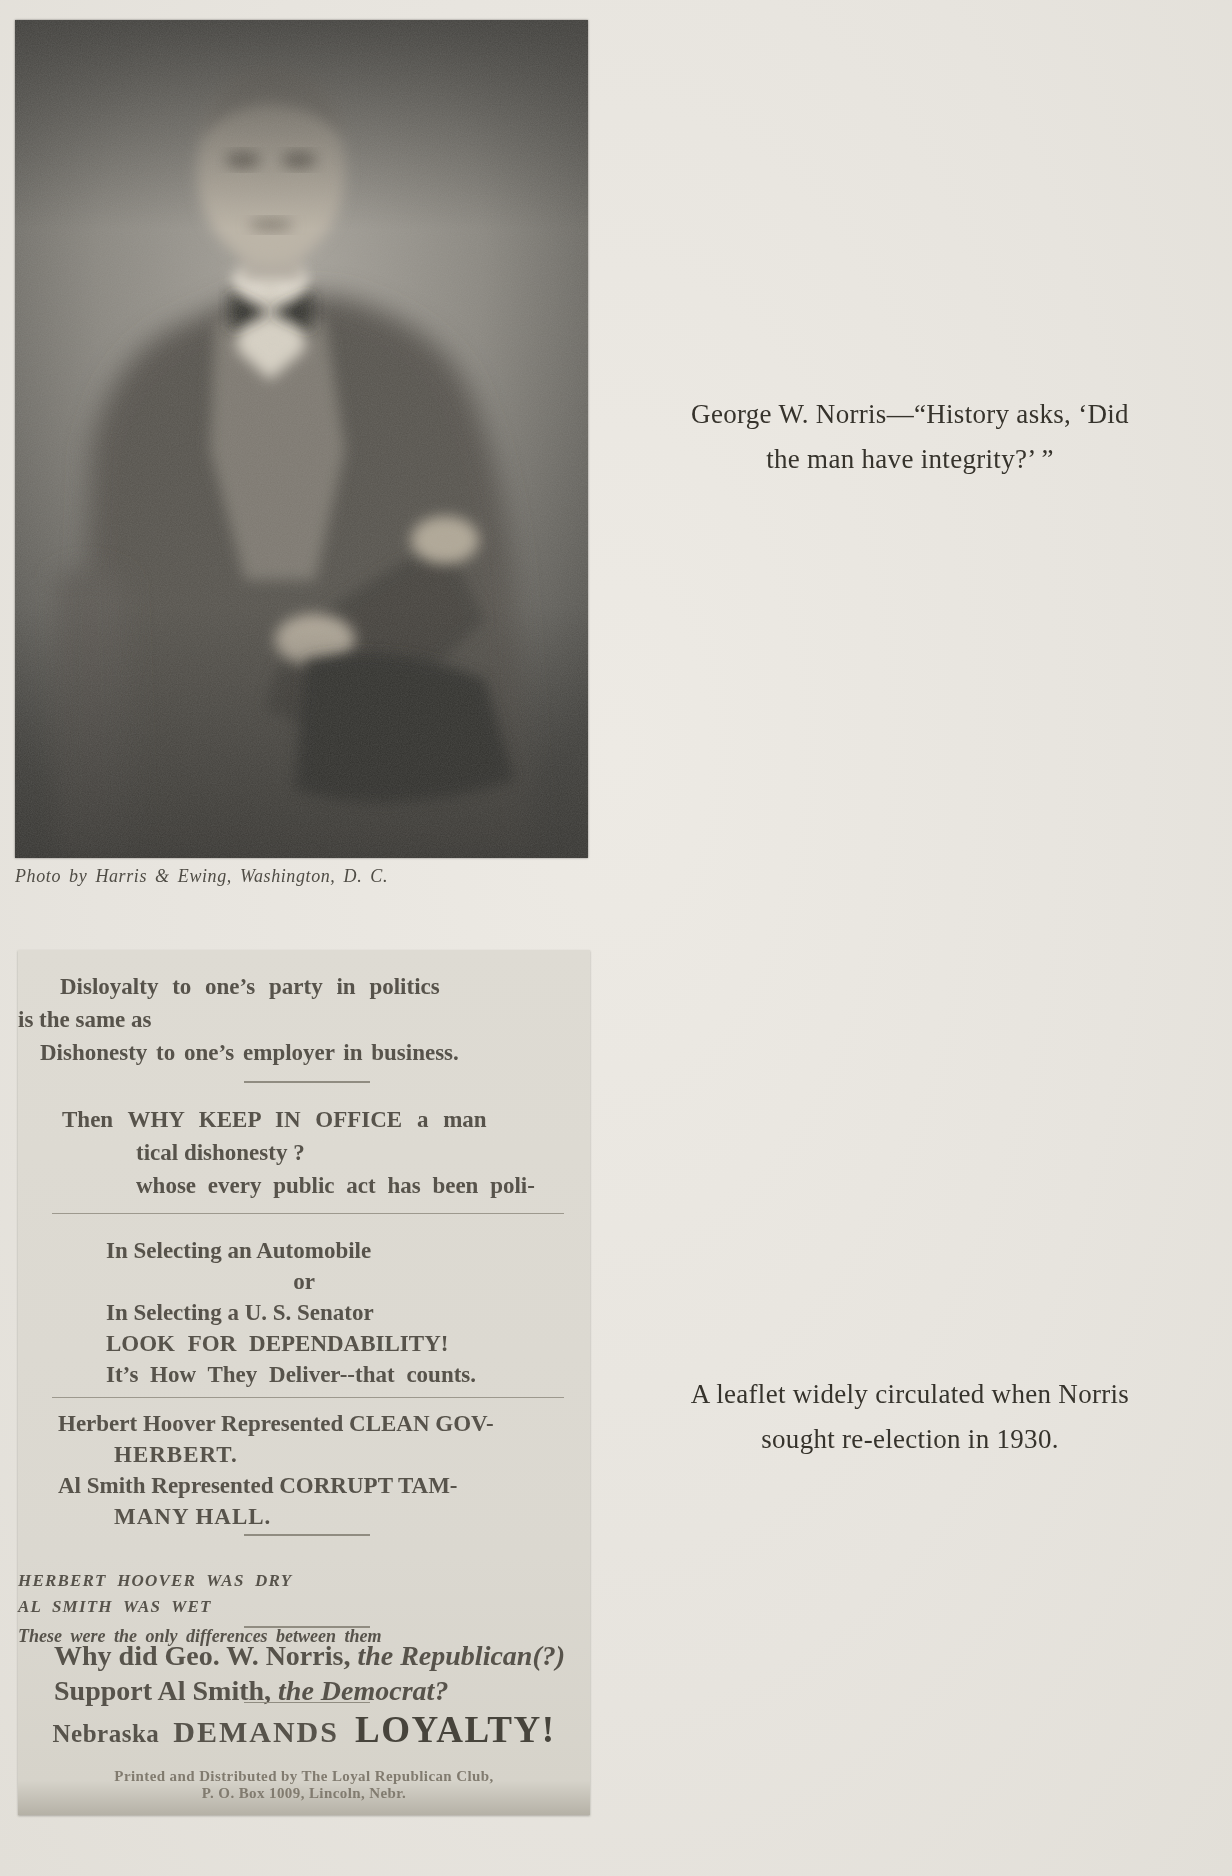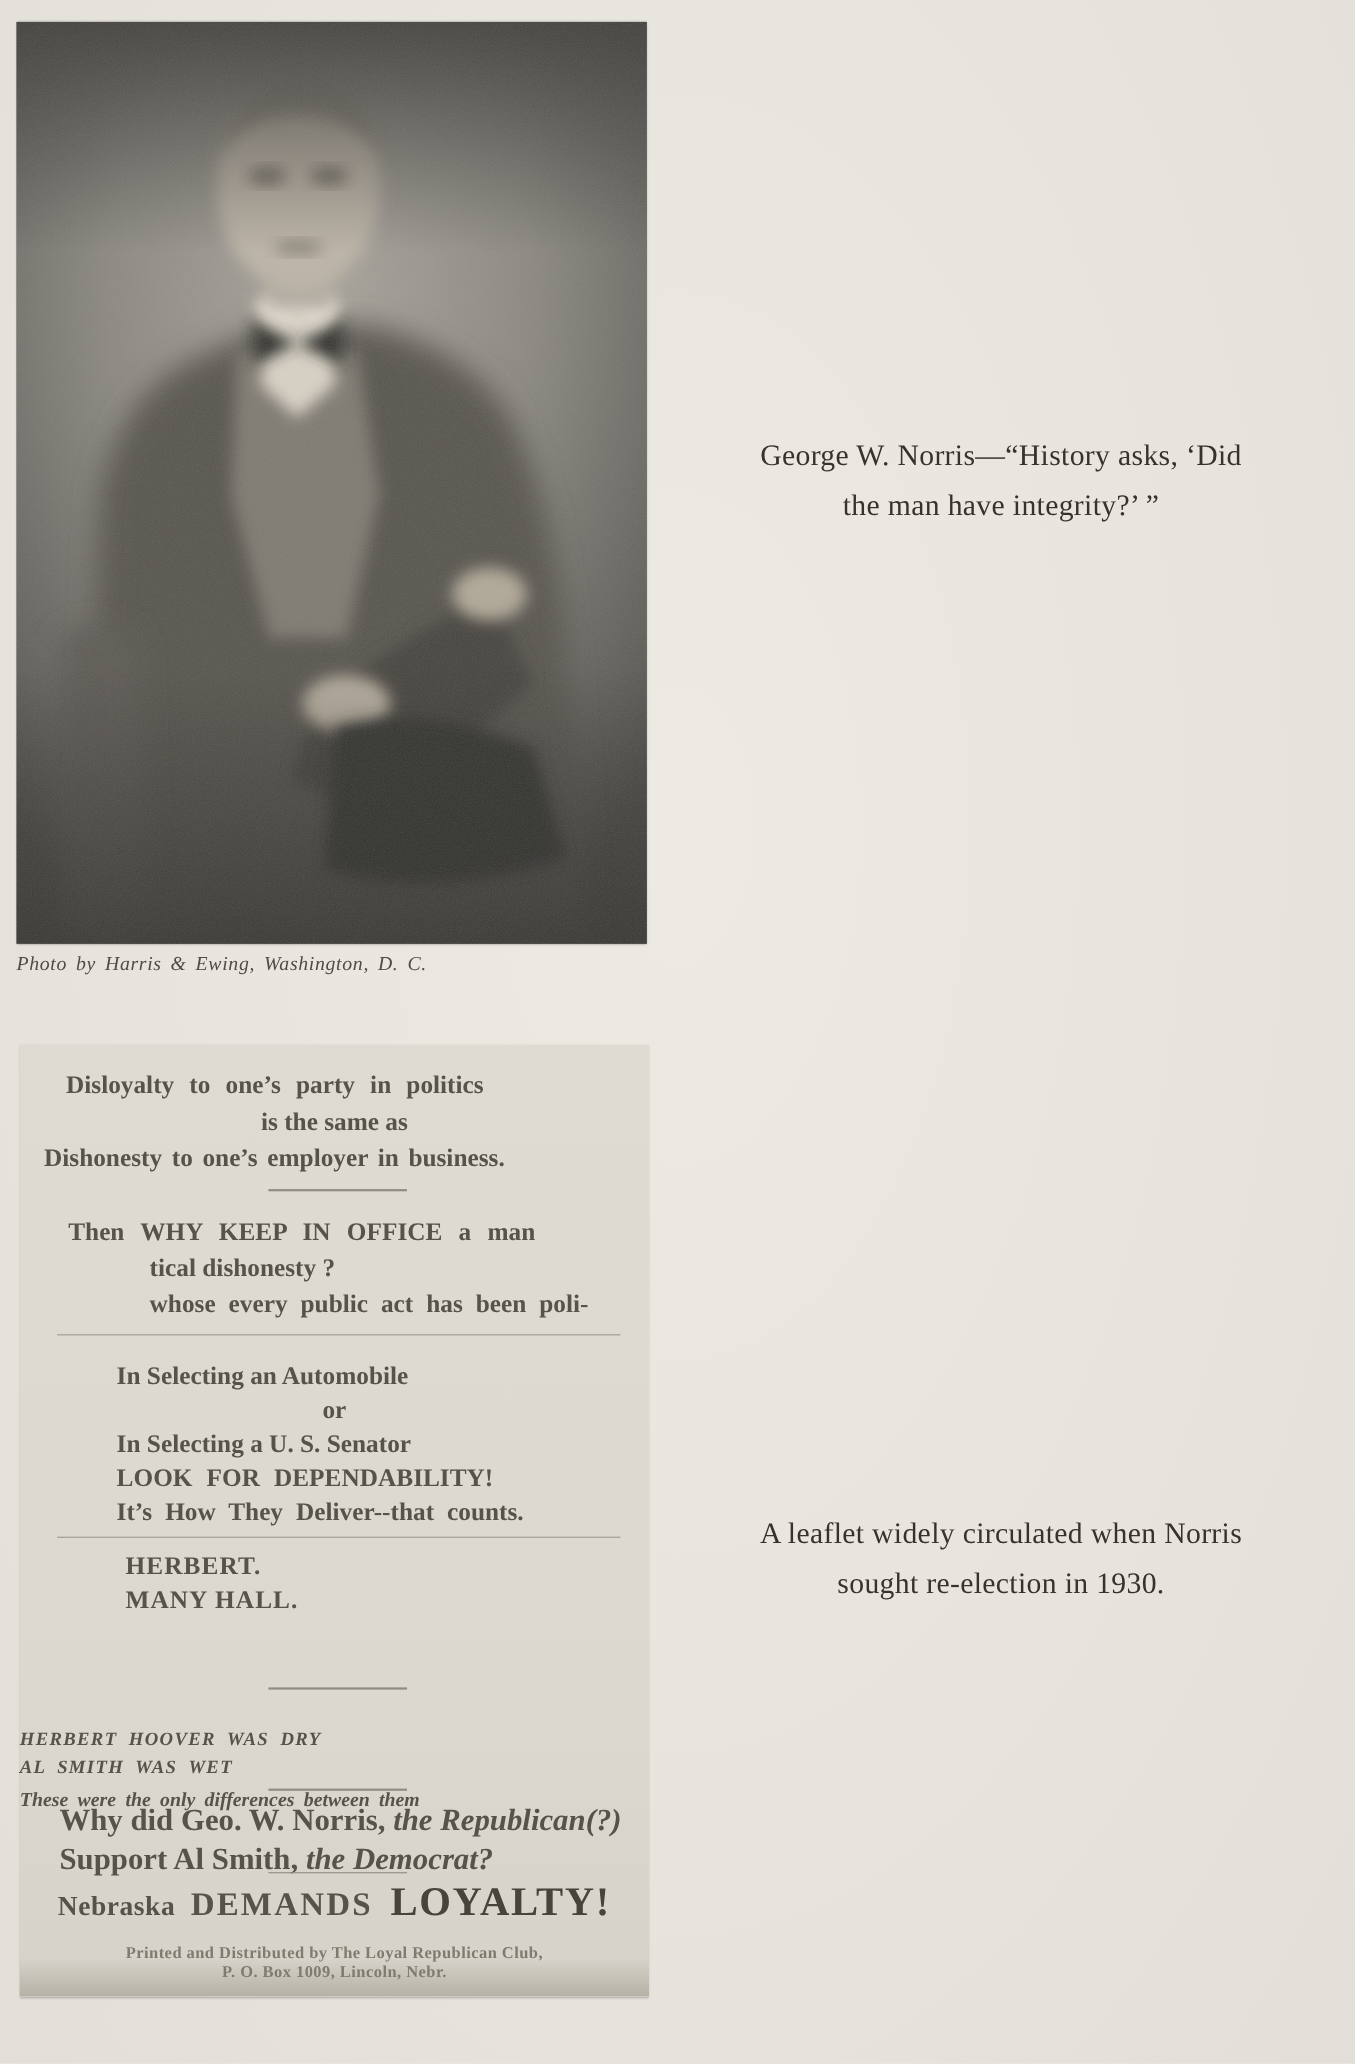--- a/index.html
+++ b/index.html
@@ -51,21 +51,21 @@
     box-shadow:0 1px 2px rgba(60,57,50,.35);
     color:#57534b;
     font-weight:bold;
     font-size:23px;
   }
   .lf-block{position:absolute;left:0;width:100%;}
   .lf-line{line-height:33px;}
 
   .b1{top:20px;}
   .b1 .l1{padding-left:42px;word-spacing:8px;}
-  .b1 .l2{text-align:center;}
+  .b1 .l2{}
   .b1 .l3{padding-left:22px;word-spacing:3px;}
 
   .b2{top:153px;}
   .b2 .l1{padding-left:44px;word-spacing:9px;}
   .b2 .l2{padding-left:118px;word-spacing:6px;}
   .b2 .l3{padding-left:118px;}
 
   .b3{top:285px;}
   .b3 .lf-line{line-height:31px;padding-left:88px;}
   .b3 .l2{text-align:center;padding-left:0;}
@@ -203,21 +203,23 @@
       <div class="lf-line l1">In Selecting an Automobile</div>
       <div class="lf-line l2">or</div>
       <div class="lf-line l3">In Selecting a U. S. Senator</div>
       <div class="lf-line l4">LOOK FOR DEPENDABILITY!</div>
       <div class="lf-line l5">It’s How They Deliver--that counts.</div>
     </div>
 
     <hr class="rule rule-full r3">
 
     <div class="lf-block b4">
+      <div class="lf-line l1">Herbert Hoover Represented CLEAN GOV-</div>
       <div class="lf-line l2">HERBERT.</div>
+      <div class="lf-line l3">Al Smith Represented CORRUPT TAM-</div>
       <div class="lf-line l4">MANY HALL.</div>
     </div>
 
     <hr class="rule rule-short r4">
 
     <div class="lf-block b5">
       <div class="lf-line l1">HERBERT HOOVER WAS DRY</div>
       <div class="lf-line l2">AL SMITH WAS WET</div>
       <div class="lf-line l3">These were the only differences between them</div>
     </div>

